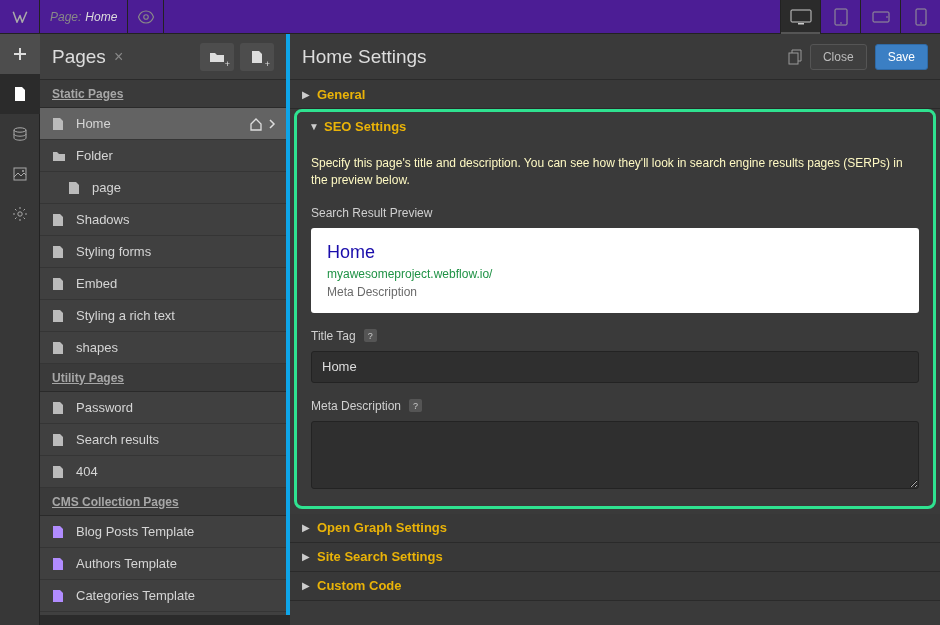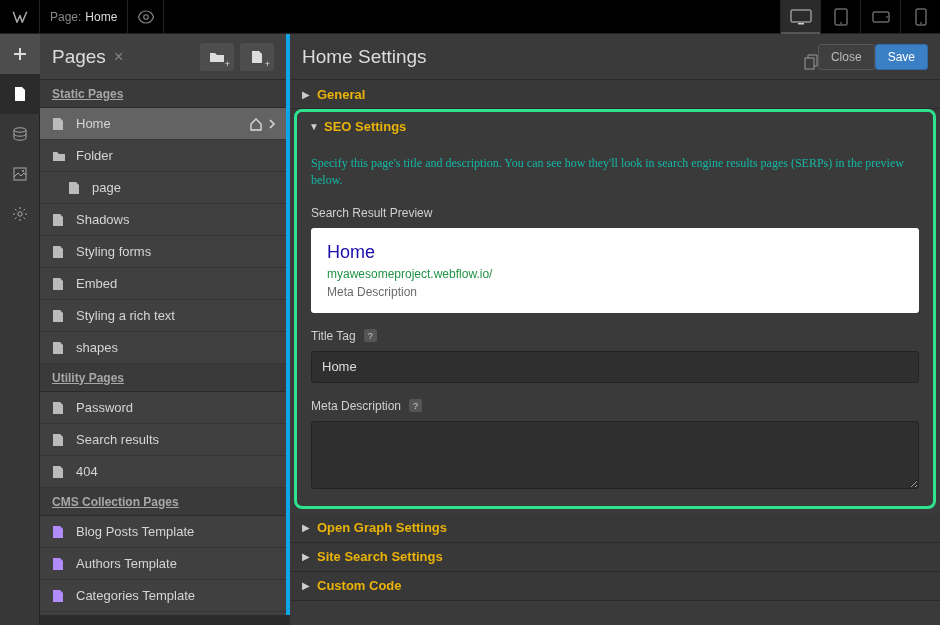--- a/index.html
+++ b/index.html
@@ -8,24 +8,25 @@
       background: #2b2b2b;
       width: 940px;
       height: 625px;
       overflow: hidden;
       color: #ccc;
       font-size: 13px;
     }
     
     .topbar {
       height: 34px;
-      background: #000000;
+      background: #4c1d95;
       display: flex;
       align-items: center;
       border-bottom: 1px solid #222;
+      font-style: italic;
     }
     .logo-cell {
       width: 40px;
       height: 34px;
       display: flex;
       align-items: center;
       justify-content: center;
       border-right: 1px solid #222;
     }
     .logo-cell svg { width: 18px; height: 18px; }
@@ -202,21 +203,22 @@
       border-bottom: 1px solid #2a2a2a;
     }
     .main-header h2 {
       font-size: 19px;
       font-weight: 400;
       color: #ddd;
     }
     .main-header-actions {
       margin-left: auto;
       display: flex;
-      align-items: flex-end;
+      gap: 8px;
+      align-items: center;
     }
     .mh-icon { color: #999; cursor: pointer; }
     .btn {
       height: 26px;
       padding: 0 12px;
       border-radius: 3px;
       font-size: 12px;
       display: flex;
       align-items: center;
       cursor: pointer;
@@ -251,25 +253,24 @@
     .seo-wrap .acc-row {
       border-top-left-radius: 6px;
       border-top-right-radius: 6px;
       border-bottom: none;
       background: #3a3a3a;
     }
     .seo-body {
       padding: 14px 14px 0 14px;
     }
     .seo-desc {
-      color: #14b8a6;
+      color: #fef9c3;
       font-size: 12px;
       line-height: 1.45;
       margin-bottom: 16px;
-      font-family: Liberation Serif, serif;
     }
     .field-label {
       font-size: 12px;
       color: #d0d0d0;
       margin-bottom: 8px;
       display: flex;
       align-items: center;
       gap: 8px;
     }
     .help-q {

